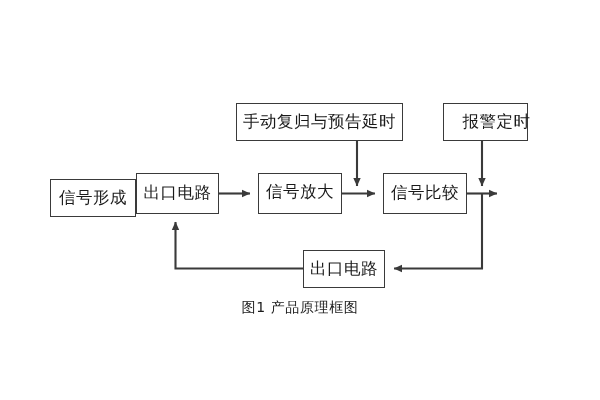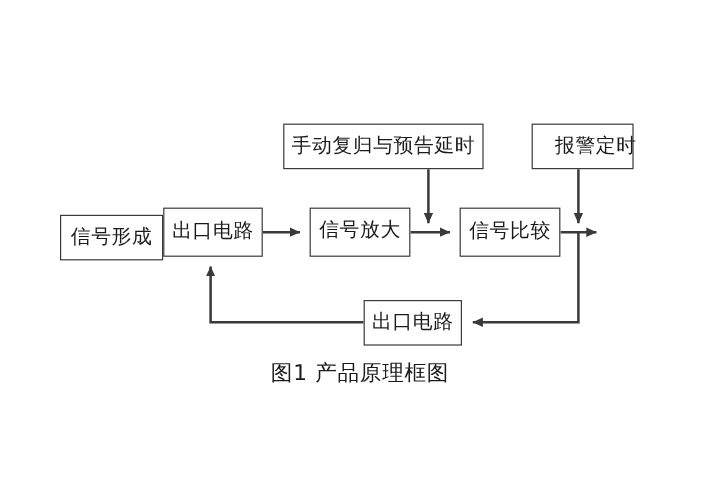--- a/index.html
+++ b/index.html
@@ -44,21 +44,21 @@
   .node-label {
     display: block;
     transform: translateY(-0.5px);
   }
   #caption {
     position: absolute;
     left: 0;
     top: 299px;
     width: 600px;
     text-align: center;
-    font-size: 18px;
+    font-size: 14px;
     color: #1a1a1a;
     letter-spacing: 0.6px;
     z-index: 3;
   }
 </style>
 </head>
 <body>
 
 <div id="diagram-canvas">
 

